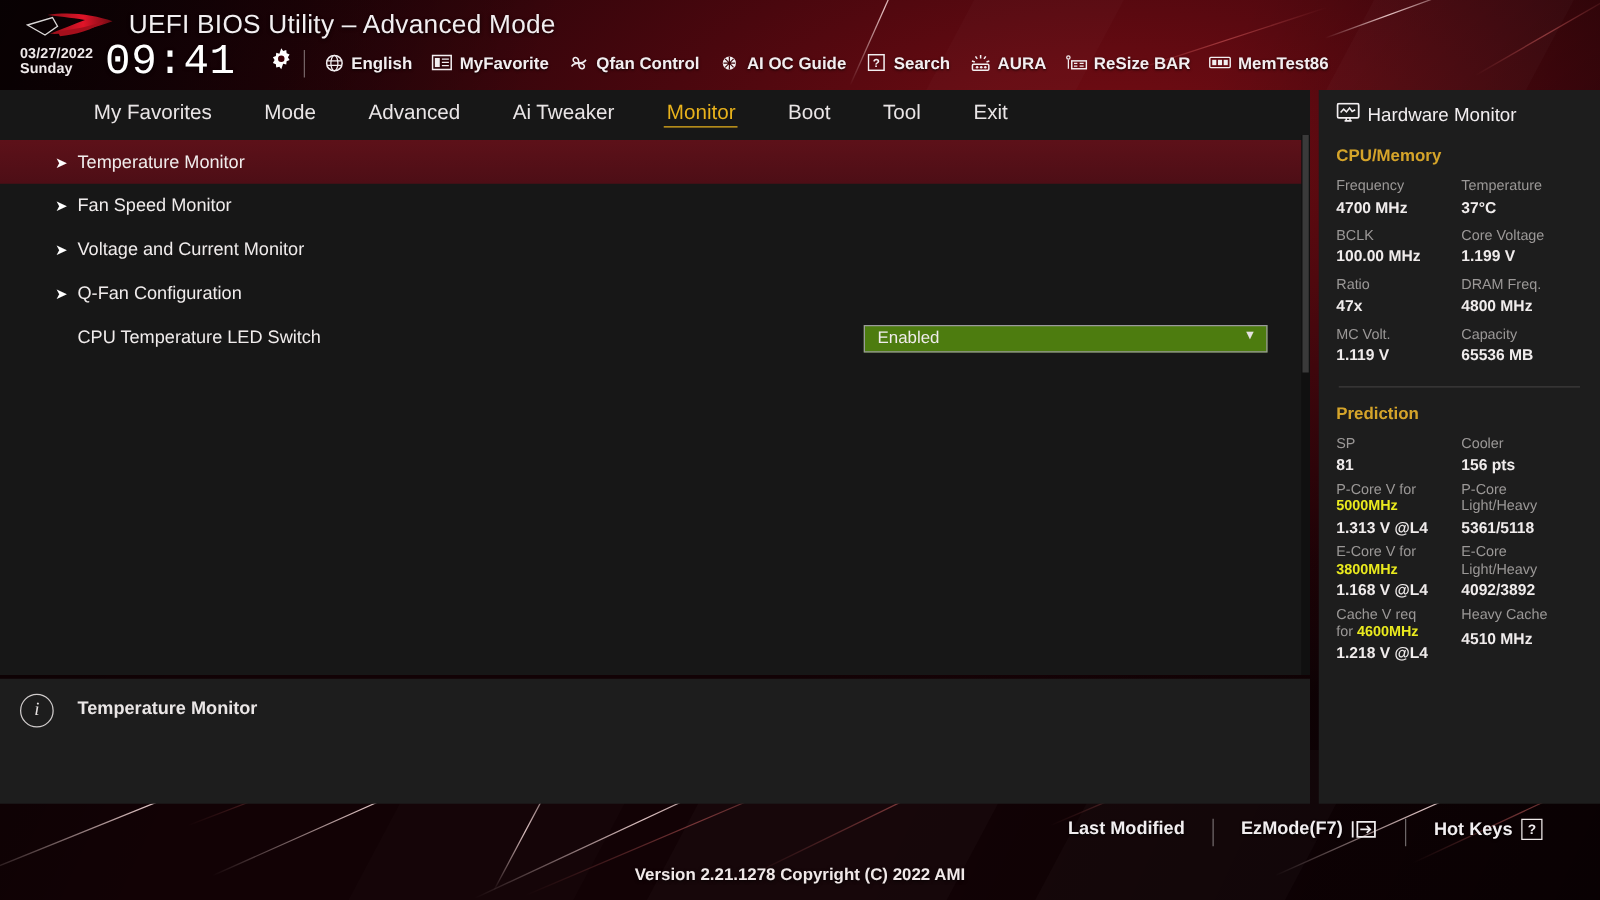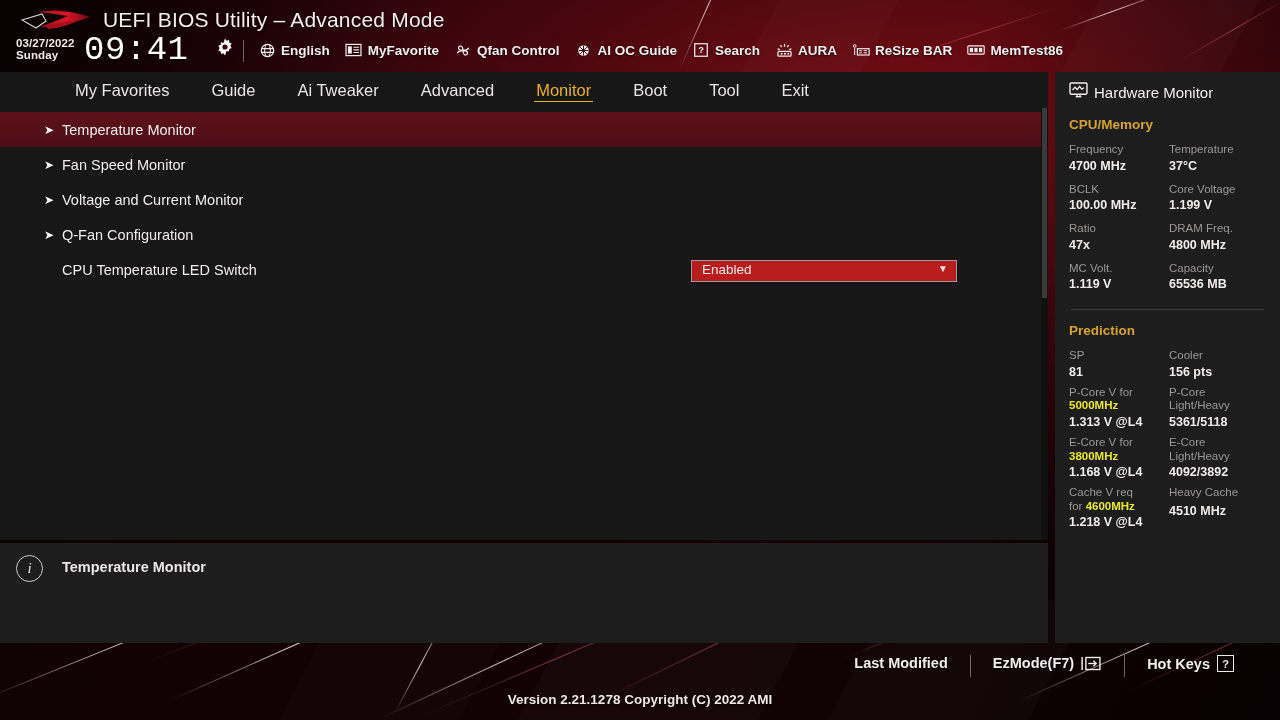--- a/index.html
+++ b/index.html
@@ -92,22 +92,22 @@
   }
   .row.selected { background: linear-gradient(180deg, #5d1119 0%, #4d0e16 100%); }
   .row .arrow {
     position: absolute; left: 44px; top: 50%; transform: translateY(-50%);
     color: #ffffff; font-size: 12px; line-height: 1;
   }
   .row .rlabel { margin-left: 18px; font-size: 14.5px; color: #f0ecec; }
   .row.noarrow .rlabel { margin-left: 18px; }
 
   .dropdown {
-    position: absolute; left: 691px; top: 8px; width: 266px; height: 22px;
-    background: #b91c1c; border: 1px solid #9a9a9a;
+    position: absolute; left: 691px; top: 8px; width: 323px; height: 22px;
+    background: #4d7c0f; border: 1px solid #9a9a9a;
     display: flex; align-items: center; justify-content: space-between;
     padding: 0 8px 4px 10px; cursor: pointer;
   }
   .dropdown .dval { font-size: 13.5px; color: #f0ecec; }
   .dropdown .dcaret { color: #e6e2e2; font-size: 10px; line-height: 1; }
 
   
   .cscroll { position: absolute; left: 1041px; top: 108px; width: 7px; height: 432px; background: #101010; z-index: 6; }
   .cscroll .thumb { position: absolute; left: 1px; top: 0; width: 5px; height: 190px; background: #3a3a3a; }
 
@@ -317,23 +317,23 @@
           </svg>
         </span>
         <span class="lbl">MemTest86</span>
       </div>
 
     </div>
   </div>
 
   <div class="navbar">
     <div class="tab">My Favorites</div>
-    <div class="tab">Guide</div>
+    <div class="tab">Mode</div>
+    <div class="tab">Advanced</div>
     <div class="tab">Ai Tweaker</div>
-    <div class="tab">Advanced</div>
     <div class="tab active">Monitor</div>
     <div class="tab">Boot</div>
     <div class="tab">Tool</div>
     <div class="tab">Exit</div>
   </div>
 
   <div class="content">
 
     <div class="row selected" style="margin-top:4px;">
       <span class="arrow">➤</span>

